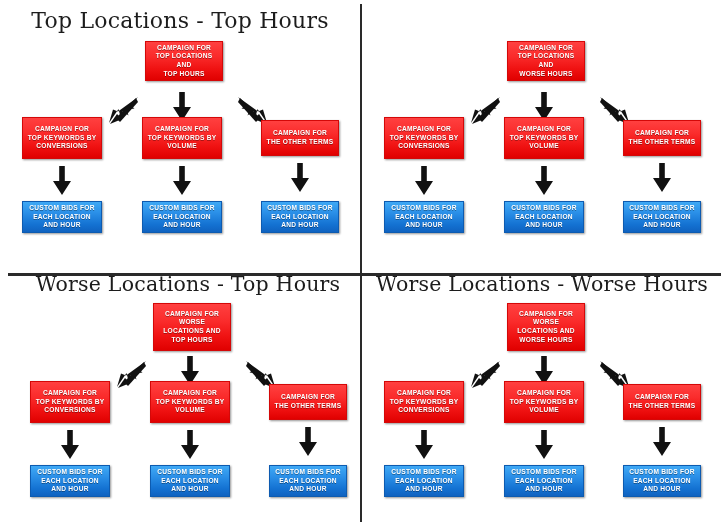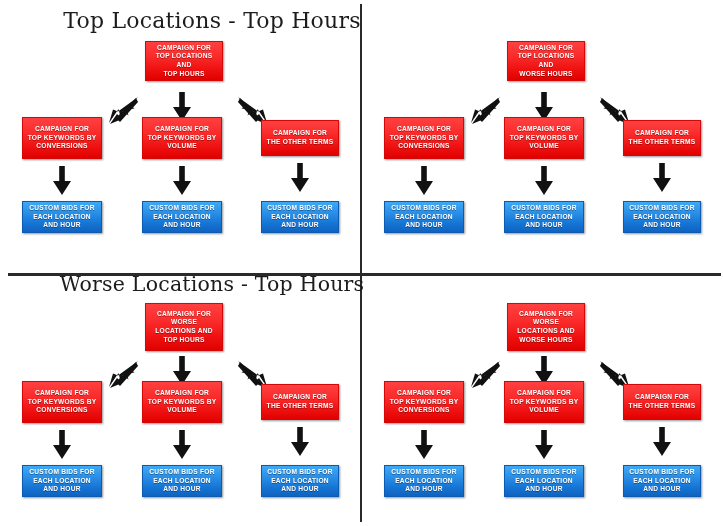--- a/index.html
+++ b/index.html
@@ -40,36 +40,35 @@
   }
 
   
   .quad {
     position: absolute;
     width: 360px;
     height: 263px;
   }
   .q-tl { left: 0;   top: 0;   }
   .q-tr { left: 362px; top: 0;   }
-  .q-bl { left: 0;   top: 264px; }
+  .q-bl { left: 8px;   top: 264px; }
   .q-br { left: 362px; top: 264px; }
 
   .quad-title {
     position: absolute;
     left: 0;
     top: 8px;
     width: 360px;
     text-align: center;
     font-family: "DejaVu Serif", "Liberation Serif", serif;
     font-size: 22px;
     font-weight: 400;
     color: #1c1c1c;
     letter-spacing: 0.2px;
     white-space: nowrap;
-    padding-left: 32px;
   }
   .quad-title.small { font-size: 20.5px; }
 
   
   .box {
     position: absolute;
     box-sizing: border-box;
     display: flex;
     align-items: center;
     justify-content: center;
@@ -358,20 +357,21 @@
           <span>AND HOUR</span>
         </div>
       </div>
       <div class="arrow" style="left: 290px; top: 163px;">
         <svg width="20" height="30" viewBox="0 0 20 30">
           <path d="M7.2 0 H12.8 V15 H19 L10 29 L1 15 H7.2 Z" fill="#111111"></path>
         </svg>
       </div>
     </div>
   <div class="quad q-br">
+      <div class="quad-title small">Worse Locations - Worse Hours</div>
       <div class="box box-red" style="left: 145px; top: 39px; width: 78px; height: 48px;">
         <div>
           <span>CAMPAIGN FOR</span>
           <span>WORSE</span>
           <span>LOCATIONS AND</span>
           <span>WORSE HOURS</span>
         </div>
       </div>
       <div class="arrow" style="left: 108px; top: 96px;">
         <svg width="32" height="32" viewBox="0 0 32 32">

